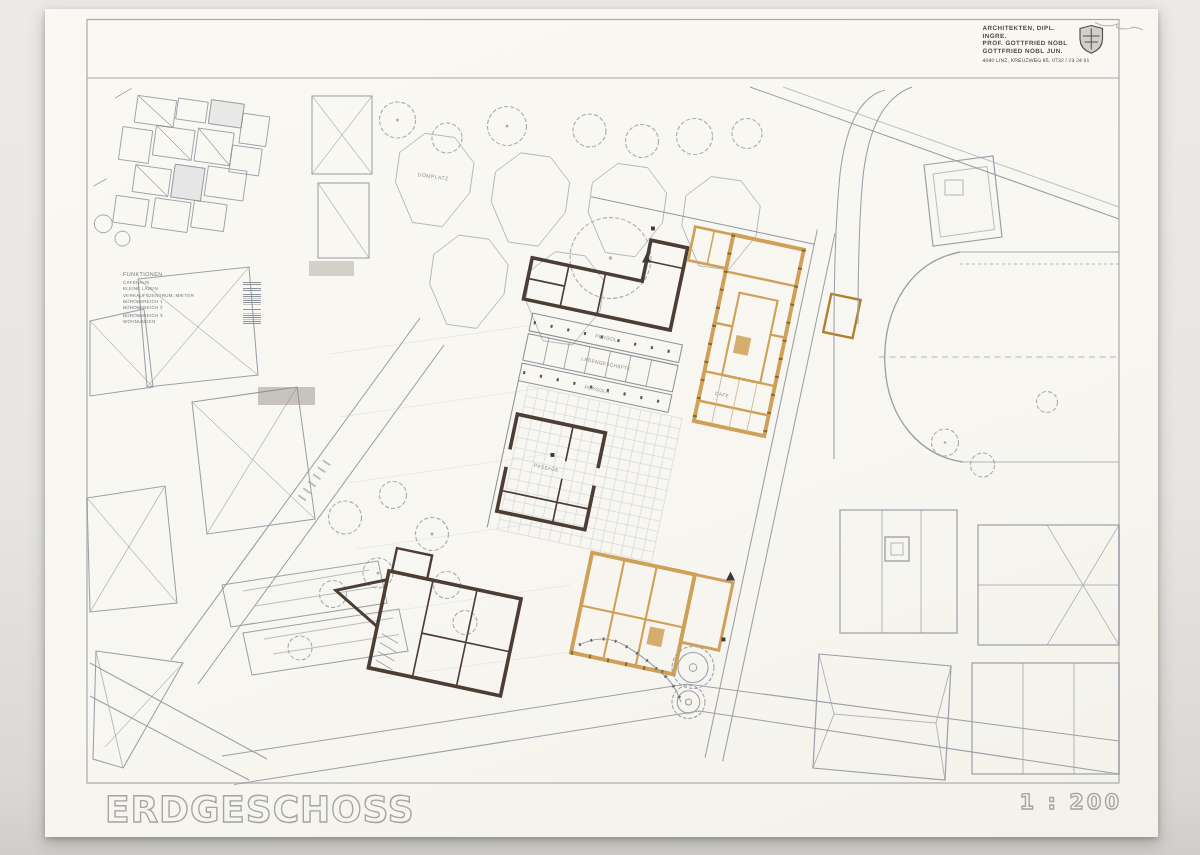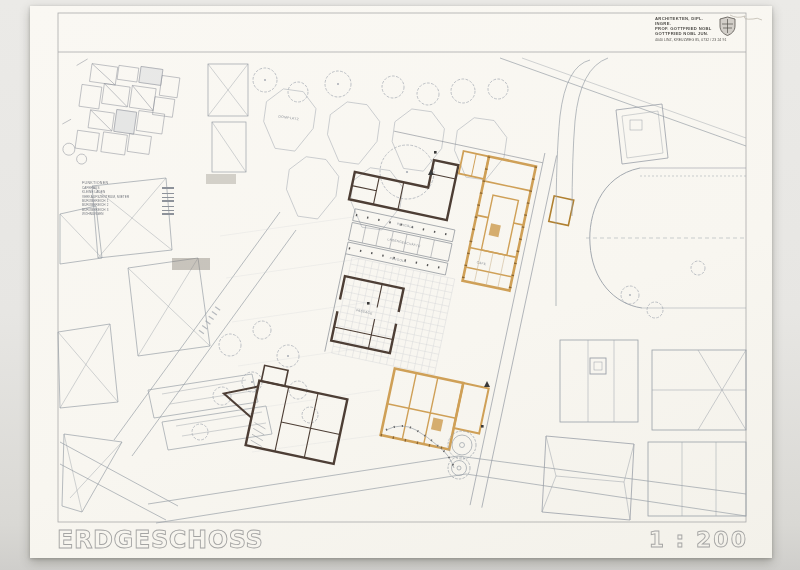--- a/index.html
+++ b/index.html
@@ -6,22 +6,22 @@
   #stage{position:relative;width:800px;height:570px;overflow:hidden;
          background:linear-gradient(180deg,#ebeae7 0%,#e7e6e3 55%,#d9d8d4 92%,#cfcecb 100%);
          font-family:"Liberation Sans",sans-serif;}
   #paper{position:absolute;left:30px;top:6px;width:742px;height:552px;
          background:linear-gradient(160deg,#faf8f3 0%,#f8f6f0 60%,#f3f1ea 100%);
          box-shadow:0 4px 10px rgba(60,58,50,.30), 0 1px 3px rgba(60,58,50,.25);}
   #planSvg{position:absolute;left:0;top:0;width:742px;height:552px;}
   .stencil{position:absolute;color:transparent;-webkit-text-stroke:0.9px #a4a4a3;
            font-family:"DejaVu Sans",sans-serif;font-weight:700;white-space:nowrap;}
   .title-band{left:33px;top:14px;font-size:24px;letter-spacing:1.2px;word-spacing:7px;}
-  .floor-label{left:27px;top:520px;font-size:24px;letter-spacing:0.6px;}
-  .scale-label{left:618px;top:521px;width:100px;font-size:22px;letter-spacing:2px;text-align:right;}
+  .floor-label{left:40px;top:520px;font-size:24px;letter-spacing:0.6px;}
+  .scale-label{left:618px;top:521px;width:100px;font-size:14px;letter-spacing:2px;text-align:right;}
   .stamp{position:absolute;left:625px;top:10px;width:114px;color:#4e4c48;}
   .stamp p{margin:0;font-size:4.2px;line-height:5px;letter-spacing:.3px;font-weight:bold;width:64px;}
   .stamp .addr{font-size:3.4px;margin-top:1.6px;width:110px;font-weight:normal;letter-spacing:.1px;}
   .crest{position:absolute;left:64px;top:0;width:17px;height:20px;}
   .legend{position:absolute;left:52px;top:175px;width:92px;color:#6f737b;}
   .legend .ltitle{font-size:3.6px;letter-spacing:.3px;margin:0 0 2.2px 0;}
   .legend .lrow{display:flex;align-items:center;margin-bottom:1.1px;}
   .legend .llab{flex:1;font-size:3px;line-height:3.2px;letter-spacing:.15px;white-space:nowrap;}
   .legend .lsw{width:12px;height:2.6px;margin-left:2px;
       background:repeating-linear-gradient(180deg,#8d929a 0,#8d929a .5px,rgba(0,0,0,0) .5px,rgba(0,0,0,0) 1.3px);}

